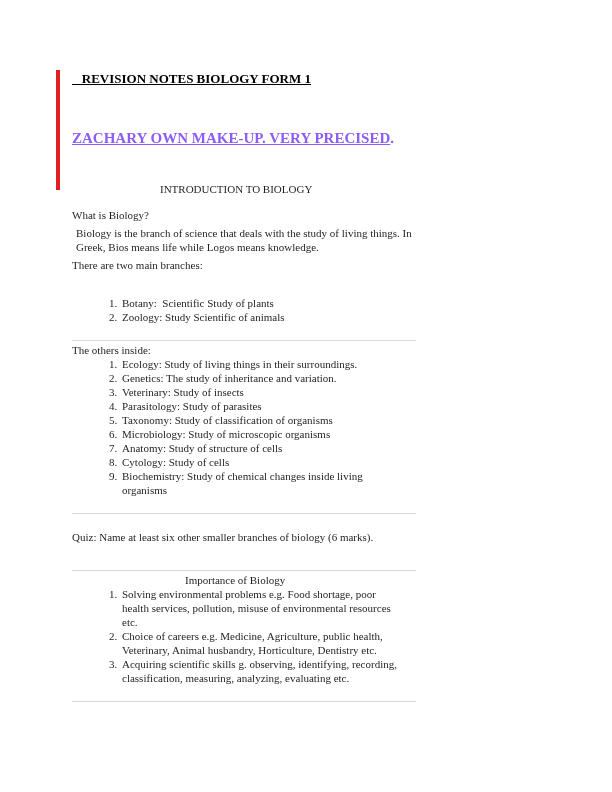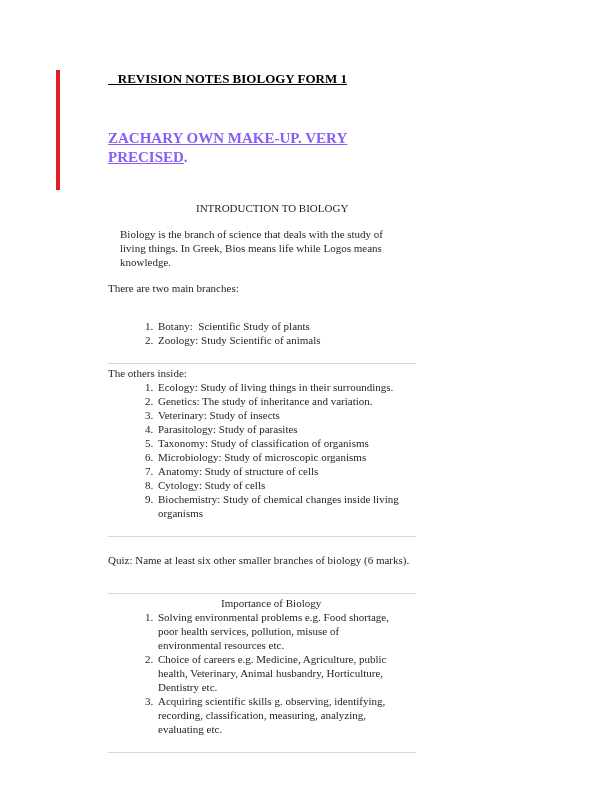--- a/index.html
+++ b/index.html
@@ -6,21 +6,21 @@
     margin: 0;
     padding: 0;
     background: #ffffff;
   }
   .page {
     position: relative;
     width: 488px;
     height: 792px;
     background: #ffffff;
     box-sizing: border-box;
-    padding: 70px 72px 0 108px;
+    padding: 70px 72px 0 72px;
     font-family: "Liberation Serif", "DejaVu Serif", serif;
     font-size: 11px;
     line-height: 14px;
     color: #1f1f1f;
     overflow: hidden;
   }
   .change-bar {
     position: absolute;
     left: 56px;
     top: 70px;
@@ -39,21 +39,21 @@
   .underlined { text-decoration: underline; }
   .subtitle {
     margin: 42px 0 0 0;
     font-size: 15px;
     line-height: 19px;
     font-weight: bold;
     color: #8b5cf6;
   }
   .intro-heading  { margin: 34px 0 0 0; padding-left: 88px; }
   .what           { margin: 12px 0 0 0; }
-  .def            { margin: 12px; }
+  .def            { margin: 4px; }
   .branches-heading { margin: 24px 0 0 0; padding-left: 61px; }
   .two-main       { margin: 0; }
   ol { margin: 16px; padding-left: 32px; }
   ol li {
     padding-left: 2px;
     margin: 0;
     white-space: pre-wrap;
   }
   ol.main-branches  { margin-top: 24px; }
   ol.other-branches { margin-top: 0; }
@@ -78,20 +78,21 @@
 <div class="page">
 
   <div class="change-bar"></div>
 
   <h1 class="title"><span class="underlined">&nbsp;&nbsp;&nbsp;REVISION NOTES BIOLOGY FORM 1</span></h1>
 
   <h2 class="subtitle"><span class="underlined">ZACHARY OWN MAKE-UP. VERY PRECISED</span><span>.</span></h2>
 
   <p class="intro-heading">INTRODUCTION TO BIOLOGY</p>
 
+  <p class="what">What is Biology?</p>
 
   <p class="def">Biology is the branch of science that deals with the study of living things. In Greek, Bios means life while Logos means knowledge.</p>
 
 
   <p class="two-main">There are two main branches:</p>
 
   <ol class="main-branches">
     <li>Botany:  Scientific Study of plants</li>
     <li>Zoology: Study Scientific of animals</li>
   </ol>

